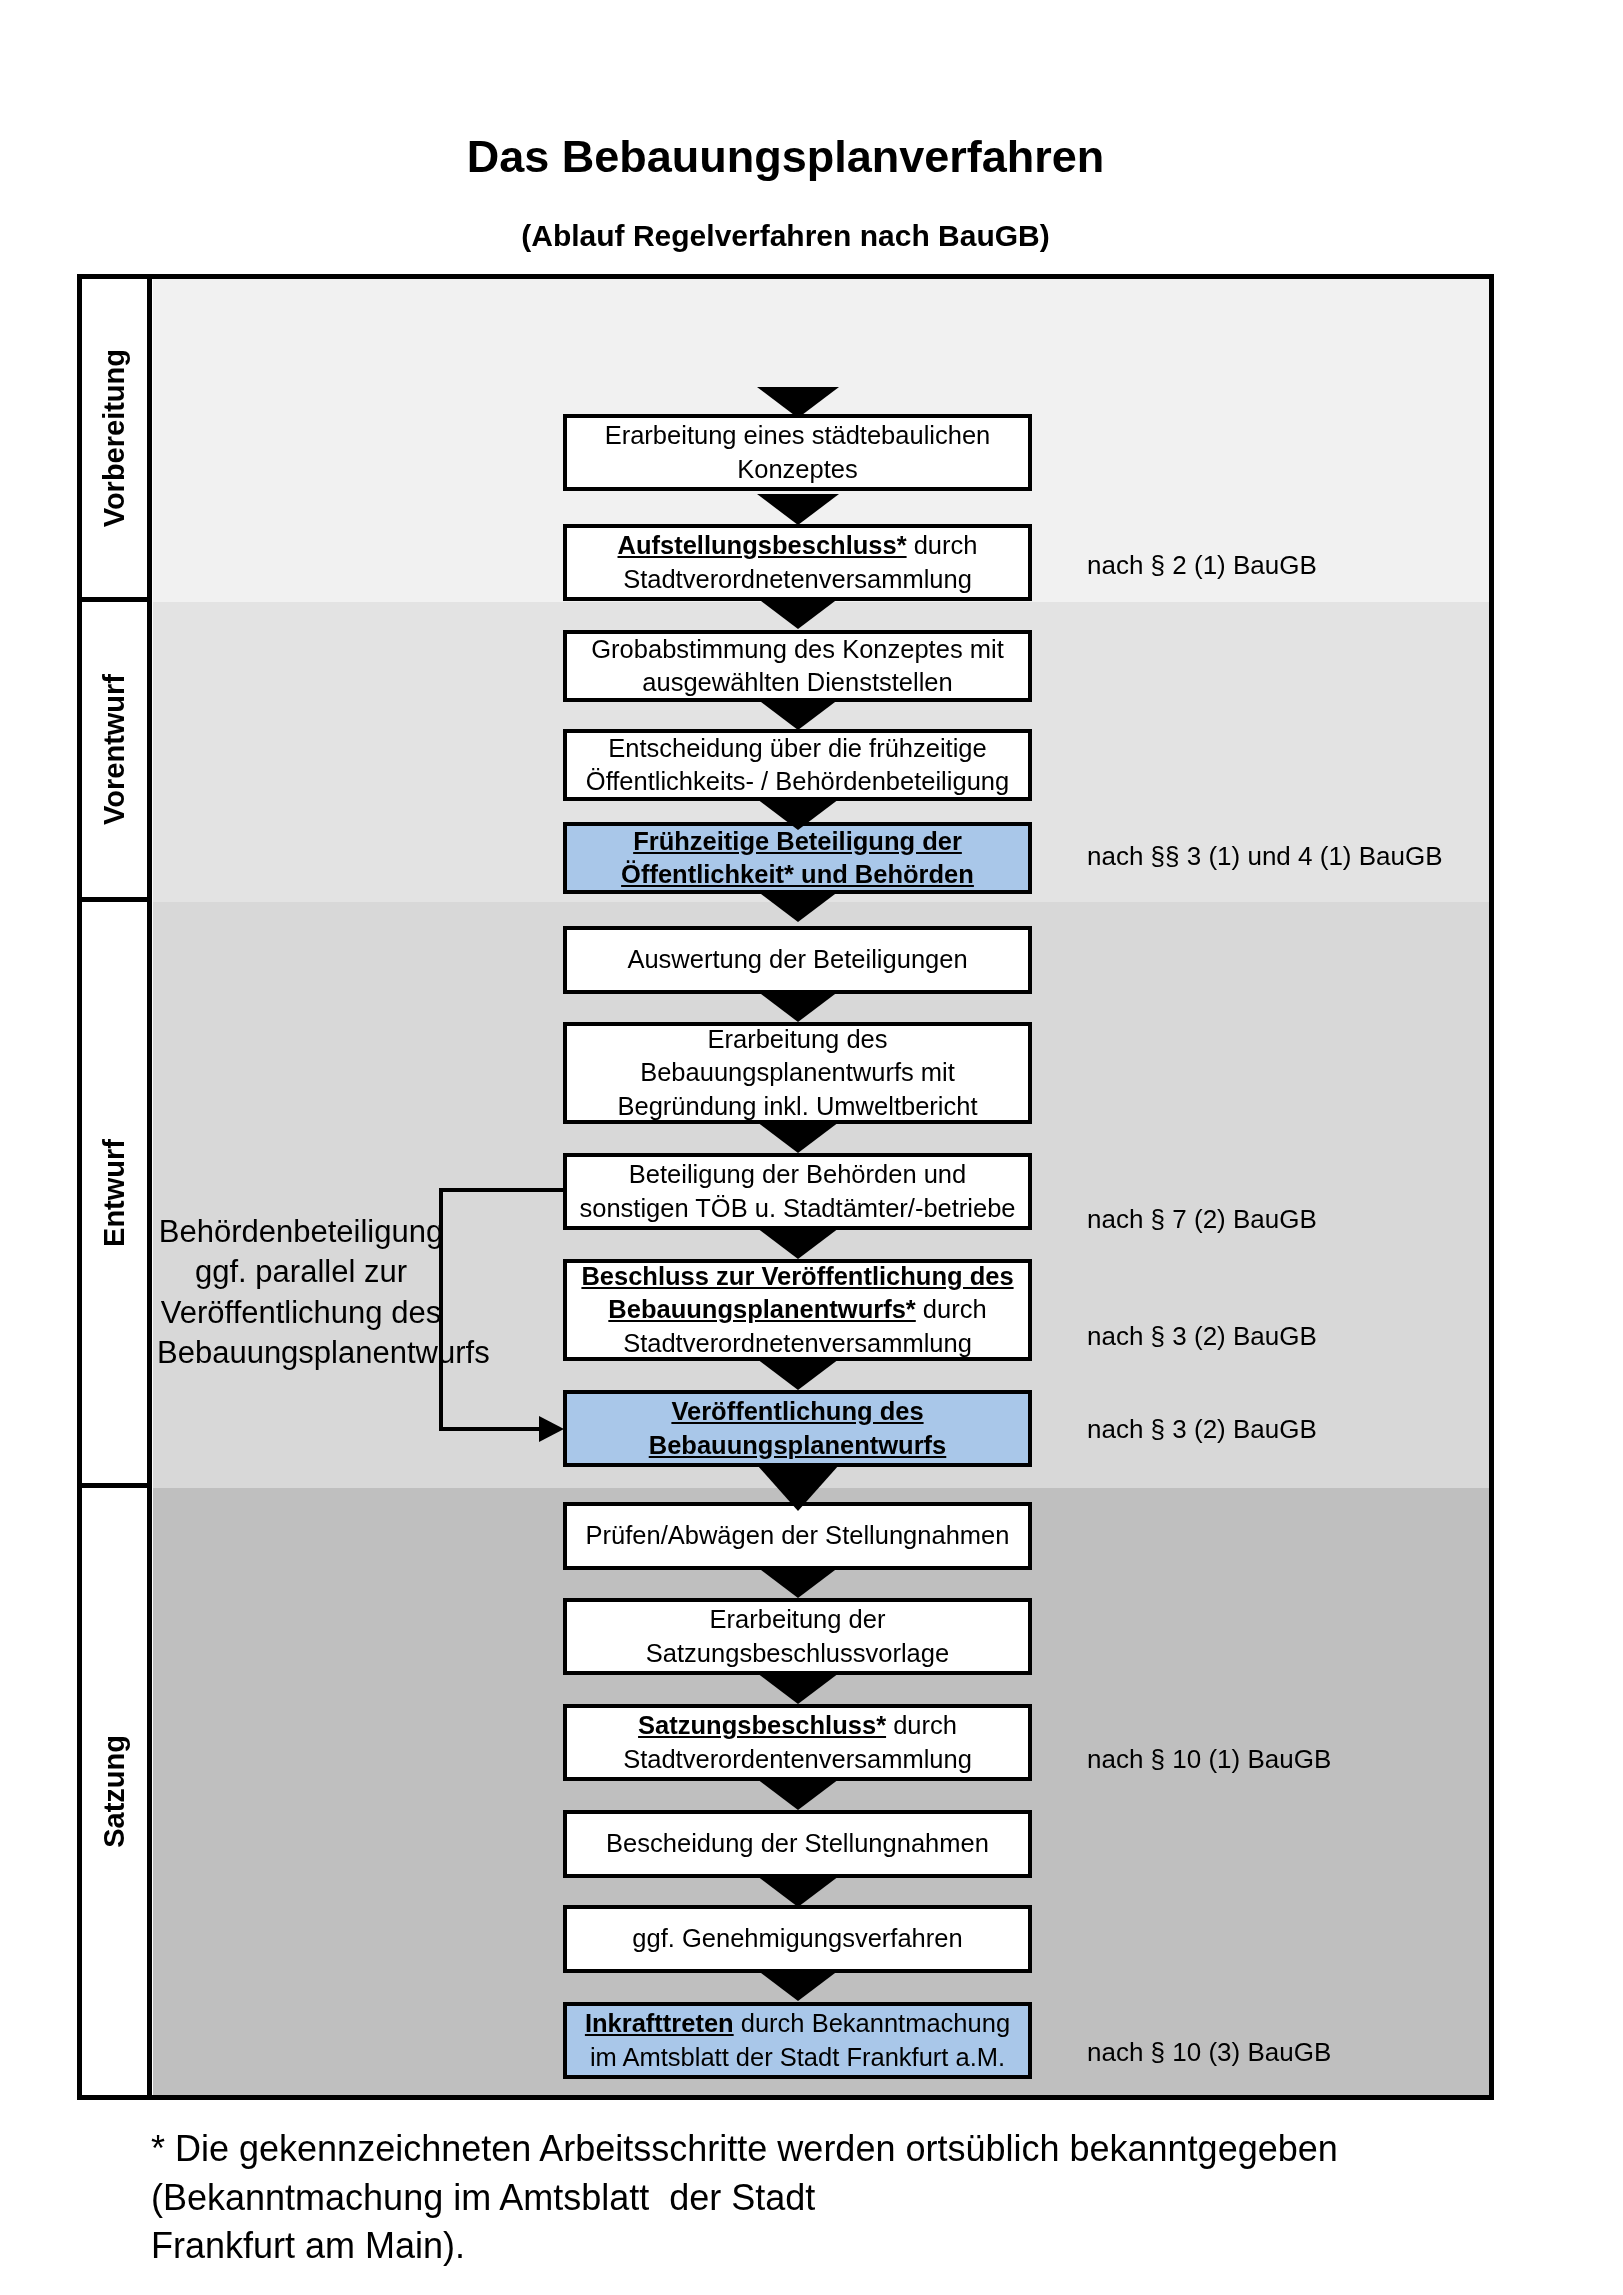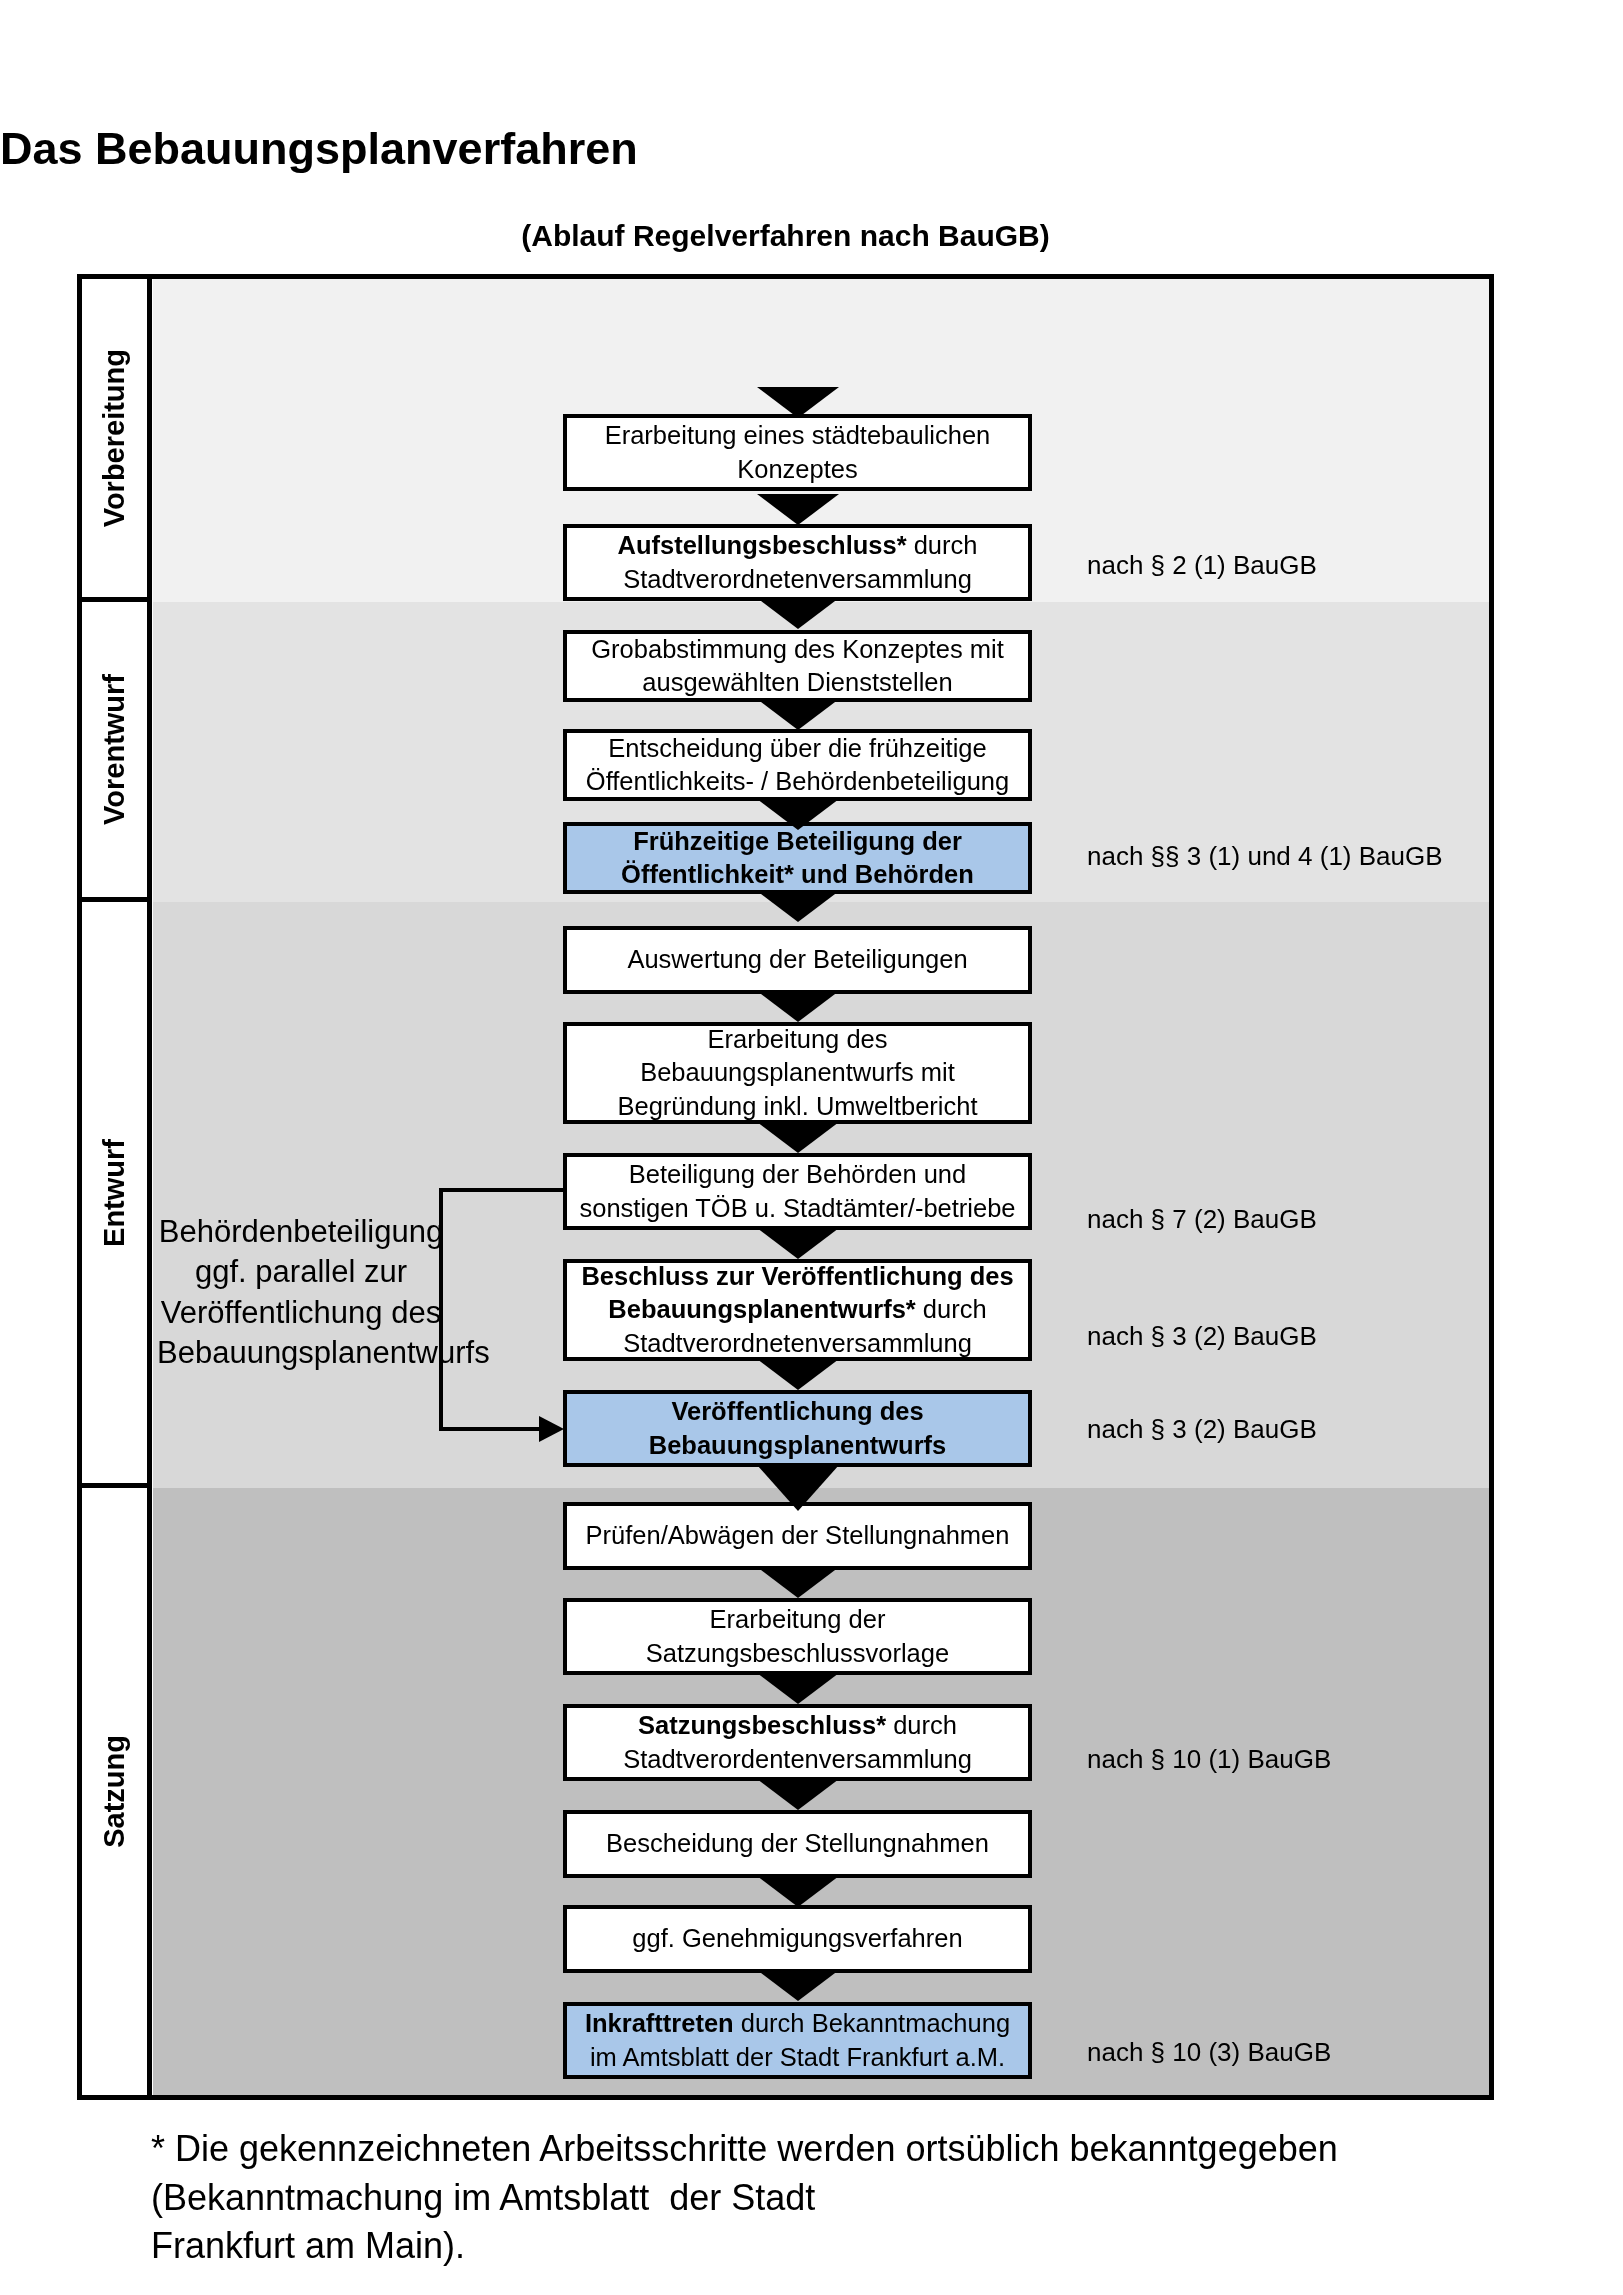--- a/index.html
+++ b/index.html
@@ -5,22 +5,22 @@
   html,body{margin:0;padding:0;background:#fff;}
   .page{
     position:relative;
     width:1623px;height:2295px;
     background:#ffffff;
     font-family:"Liberation Sans", sans-serif;
     color:#000;
     overflow:hidden;
   }
   .page-title{
-    position:absolute;left:0;top:123px;width:1571px;
-    text-align:left;font-size:45px;font-weight:bold;letter-spacing:0;
+    position:absolute;left:0;top:131px;width:1571px;
+    text-align:center;font-size:45px;font-weight:bold;letter-spacing:0;
   }
   .page-subtitle{
     position:absolute;left:0;top:219px;width:1571px;
     text-align:center;font-size:30px;font-weight:bold;
   }
   
   .sec{position:absolute;left:153px;width:1337px;z-index:0;}
   .sec1{top:279px;height:323px;background:var(--section1);}
   .sec2{top:602px;height:300px;background:var(--section2);}
   .sec3{top:902px;height:586px;background:var(--section3);}
@@ -45,21 +45,21 @@
     border:5.2px solid #000;box-sizing:border-box;z-index:5;pointer-events:none;
   }
   
   .box{
     position:absolute;left:563px;width:469px;
     background:#fff;border:4.6px solid var(--box_border);box-sizing:border-box;
     display:flex;flex-direction:column;justify-content:center;align-items:center;
     text-align:center;font-size:25.5px;line-height:1.3;z-index:3;padding:0 2.6px;
   }
   .box.hl{background:var(--highlight);text-align:center;}
-  .b{font-weight:bold;}
+  .b{font-weight:bold;text-decoration:underline;}
   
   .arrow{
     position:absolute;left:757px;width:0;height:0;z-index:4;
     border-left:41px solid transparent;border-right:41px solid transparent;
     border-top:31px solid #000;
   }
   .arrow.tall{border-top-width:46px;}
   
   .annot{
     position:absolute;left:1087px;width:406px;

